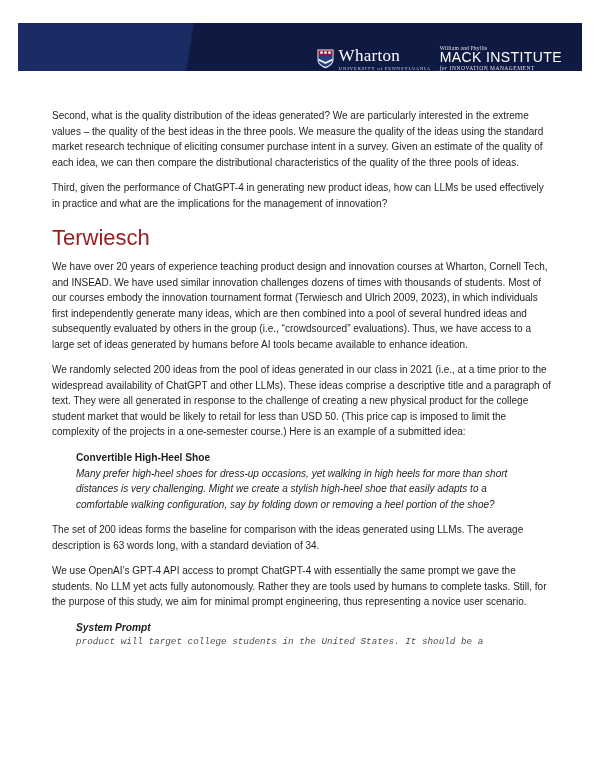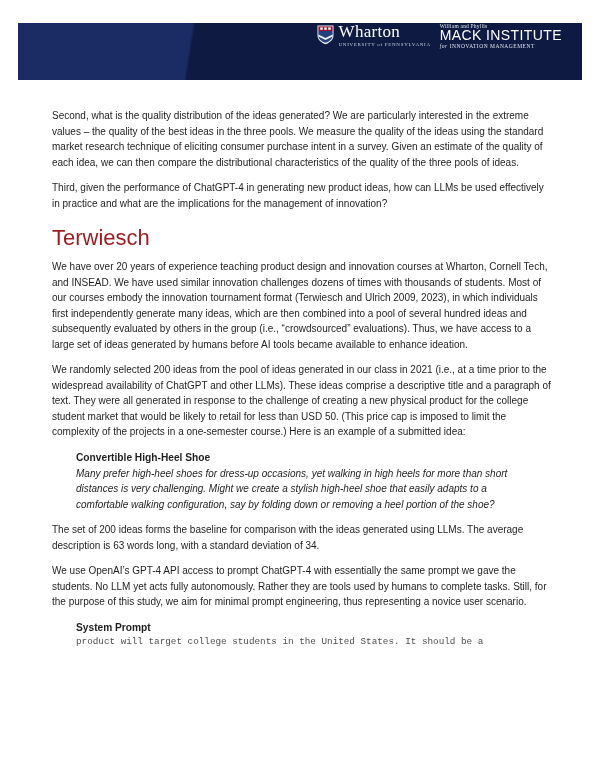--- a/index.html
+++ b/index.html
@@ -12,24 +12,24 @@
     font-family: "Liberation Sans", sans-serif;
     overflow: hidden;
   }
 
   
   .header-bar {
     position: absolute;
     left: 18px;
     top: 23px;
     width: 564px;
-    height: 57px;
+    height: 48px;
     background: linear-gradient(99deg, var(--navy-light, #1b2b63) 0%, var(--navy-light, #1b2b63) 30.5%, var(--navy-dark, #0e1a42) 31%, var(--navy-dark, #0e1a42) 100%);
     display: flex;
-    align-items: flex-start;
+    align-items: flex-end;
     justify-content: flex-end;
     padding-right: 20px;
   }
   .wharton-logo { display: flex; align-items: center; gap: 5px; }
   .shield { display: block; }
   .wharton-col { display: flex; flex-direction: column; }
   .wharton-word {
     font-family: "Liberation Serif", serif;
     color: #ffffff;
     font-size: 17px;
@@ -87,21 +87,21 @@
   .approach-heading {
     color: var(--accent-red, #9b1c1f);
     font-size: 22px;
     font-weight: 400;
     line-height: 25px;
     margin: 14px 0 9px 0;
   }
   .example-block { margin: 1px 0 10px 24px; }
   .example-title { font-weight: bold; font-size: 10.2px; line-height: 16px; }
   .example-body { font-style: italic; max-width: 455px; }
-  .prompt-block { margin: 1px 0 0 24px; }
+  .prompt-block { margin: 1px 0 0 24px; font-style: italic; }
   .prompt-title { font-weight: bold; font-size: 10.2px; line-height: 16px; }
   .mono-line {
     font-family: "Liberation Mono", monospace;
     font-size: 9.3px;
     line-height: 12.5px;
     color: #4f4f4f;
     white-space: pre;
   }
 </style>
 </head>

